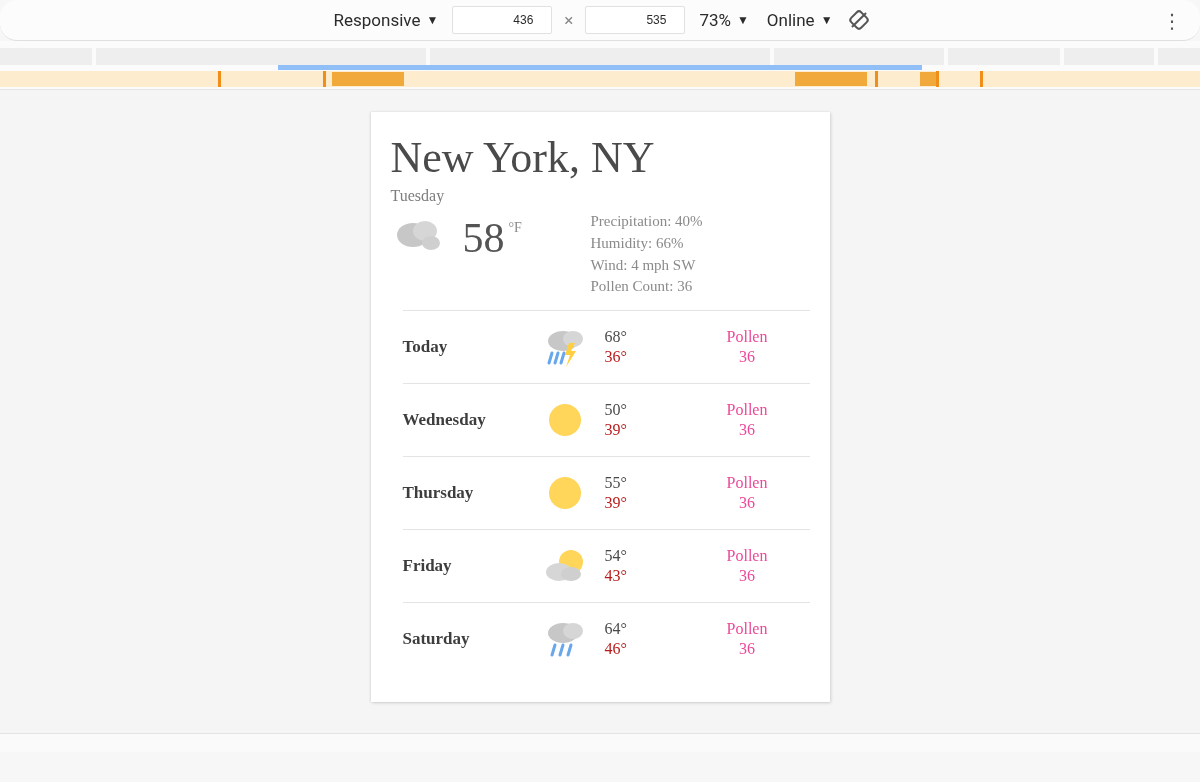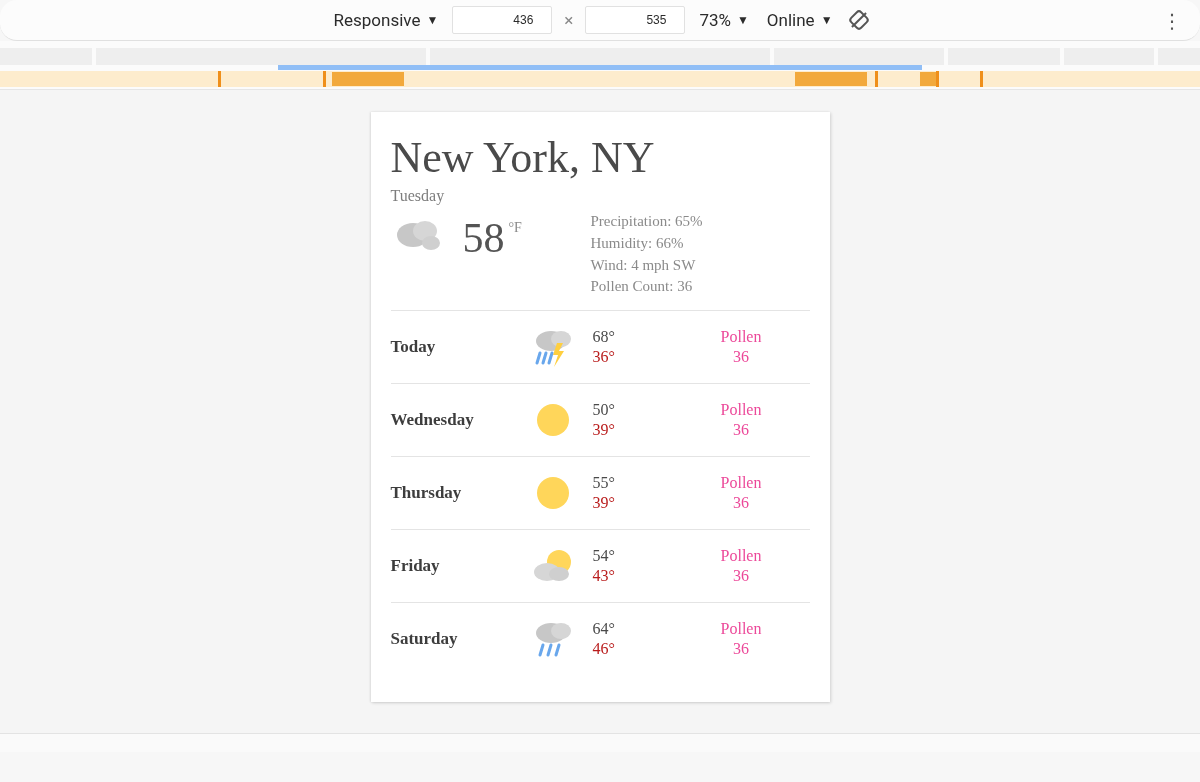--- a/index.html
+++ b/index.html
@@ -186,20 +186,21 @@
   }
 
   .forecast {
     margin-top: 12px;
   }
   .forecast-row {
     display: flex;
     align-items: center;
     border-top: 1px solid #e4e4e4;
     padding: 14px 0;
+    margin-left: 12px;
   }
   .forecast-row .day {
     flex: 0 0 122px;
     font-size: 17px;
     font-weight: 700;
     color: #3d3d3d;
   }
   .forecast-row .icon {
     flex: 0 0 80px;
     display: flex;
@@ -307,21 +308,21 @@
               <ellipse cx="34" cy="20" rx="12" ry="10" fill="#d6d6d6"></ellipse>
               <ellipse cx="40" cy="32" rx="9" ry="7" fill="#cfcfcf"></ellipse>
             </svg>
           </span>
           <span class="big-temp">
             <span>58</span>
             <span class="unit">°F</span>
           </span>
         </div>
         <div class="current-right">
-          <div><span>Precipitation:</span> <span>65%</span></div>
+          <div><span>Precipitation:</span> <span>40%</span></div>
           <div><span>Humidity:</span> <span>66%</span></div>
           <div><span>Wind:</span> <span>4 mph SW</span></div>
           <div><span>Pollen Count:</span> <span>36</span></div>
         </div>
       </div>
 
       <div class="forecast">
 
         <div class="forecast-row">
           <div class="day">Today</div>

